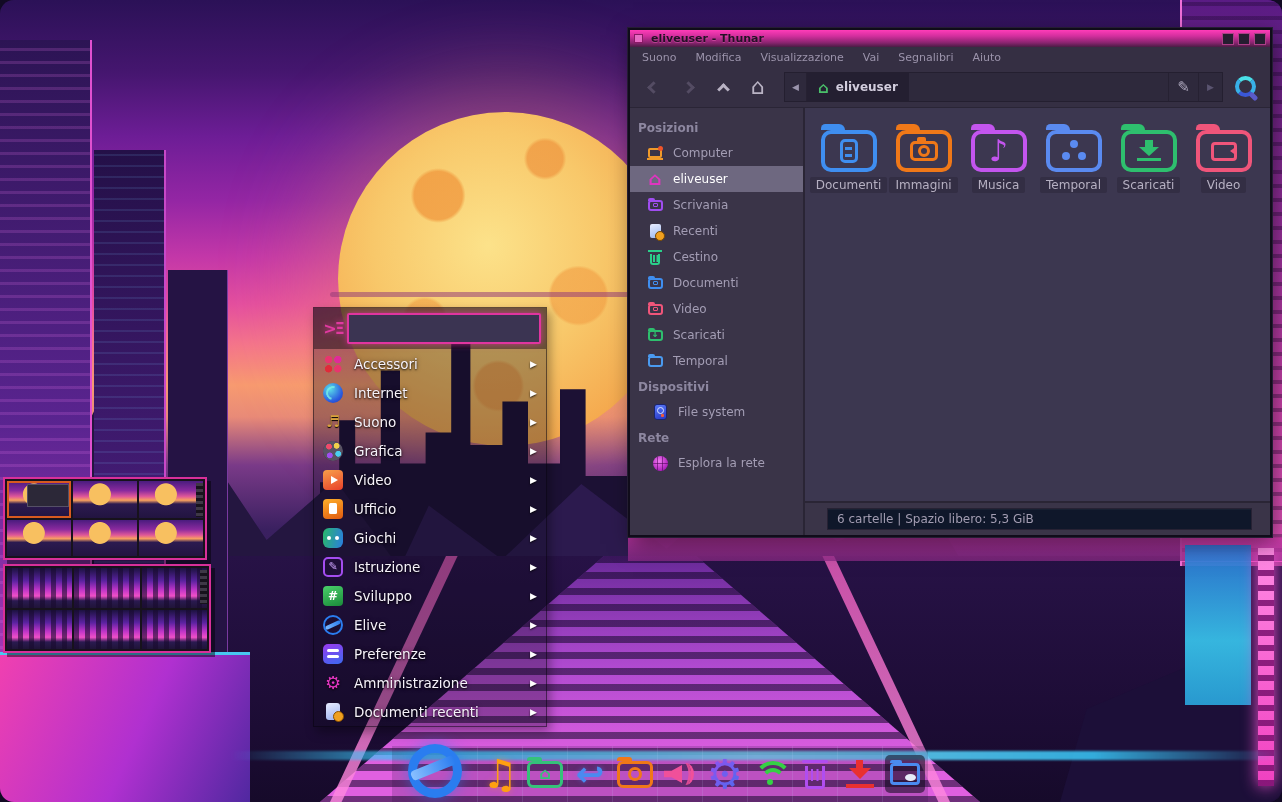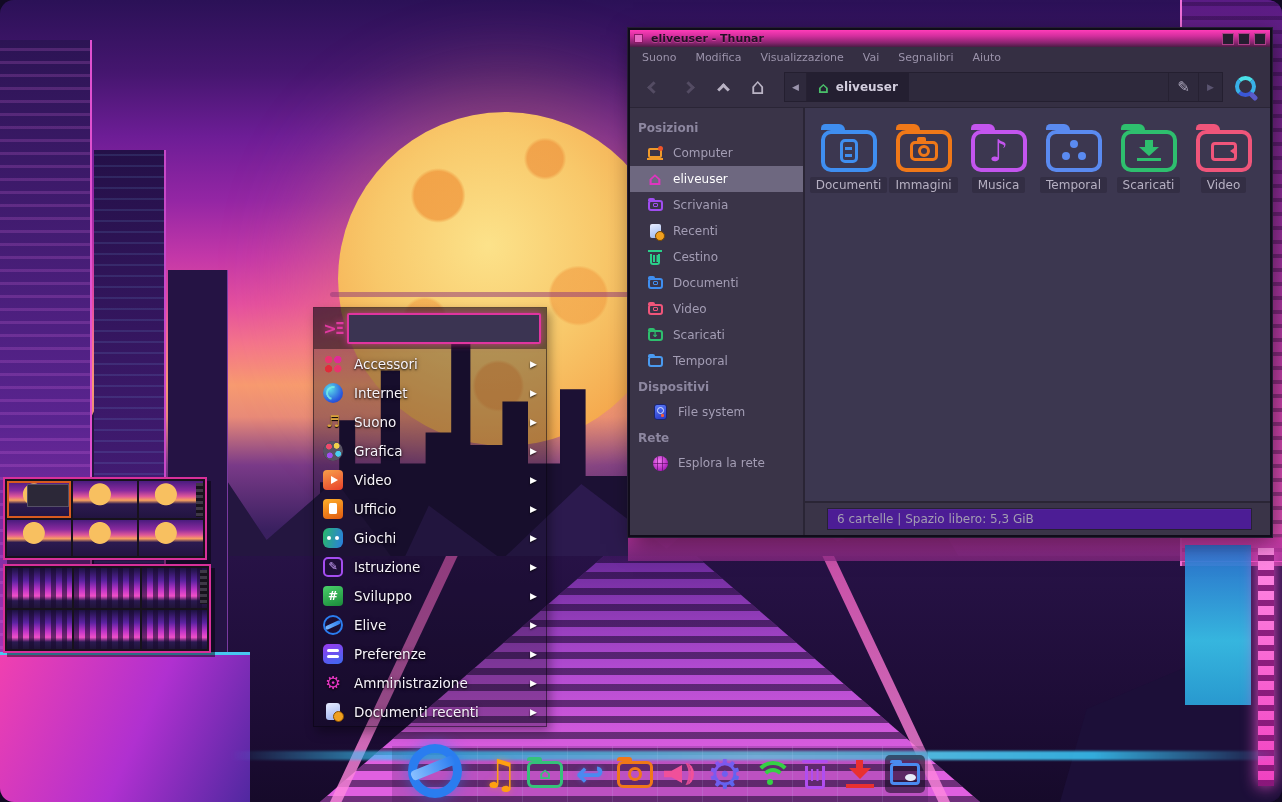--- a/index.html
+++ b/index.html
@@ -179,21 +179,21 @@
   .in-share { width:26px; height:24px; position:relative; }
   .in-share::before { content:""; position:absolute; left:9px; top:1px; width:8px; height:8px; border-radius:50%; background:var(--c);
     box-shadow:-8px 12px 0 var(--c), 8px 12px 0 var(--c); }
   .in-down { width:24px; height:20px; border-bottom:3.5px solid var(--c); position:relative; }
   .in-down::before { content:""; position:absolute; left:8px; top:-1px; width:8px; height:8px; background:var(--c); }
   .in-down::after { content:""; position:absolute; left:2px; top:6px; border-left:10px solid transparent; border-right:10px solid transparent; border-top:9px solid var(--c); }
   .in-vid { width:26px; height:19px; border:3.5px solid var(--c); border-radius:4px; position:relative; }
   .in-vid::after { content:""; position:absolute; right:-3px; top:1px; border-top:5px solid transparent; border-bottom:5px solid transparent; border-right:7px solid var(--c); }
 
   .statusbar { height:34px; border-top:2px solid #2a2535; background:#3a3448; display:flex; align-items:center; padding:0 18px 0 22px; }
-  .status-box { flex:1; height:22px; background:#4c1d95; border:1px solid #272234;
+  .status-box { flex:1; height:22px; background:#0f172a; border:1px solid #272234;
     box-shadow:inset 0 1px 0 rgba(255,255,255,.04); display:flex; align-items:center; padding:0 9px;
     font-size:12px; color:#a39db2; }
 
   
   .appmenu { left:313px; top:307px; width:234px; background:rgba(14,9,26,.30);
     border:1px solid rgba(5,2,12,.5); box-shadow:3px 5px 10px rgba(0,0,0,.35); }
   .menu-search-row { height:41px; display:flex; align-items:center; background:rgba(10,6,18,.45); padding:0 5px; }
   .prompt-icon { width:28px; text-align:center; color:#e03aa0; font-weight:bold; font-size:16px; letter-spacing:-2px;
     text-shadow:0 0 6px rgba(224,58,160,.8); }
   .menu-search { flex:1; height:31px; background:#3b3452; border:2px solid #e0359f; border-radius:2px;

